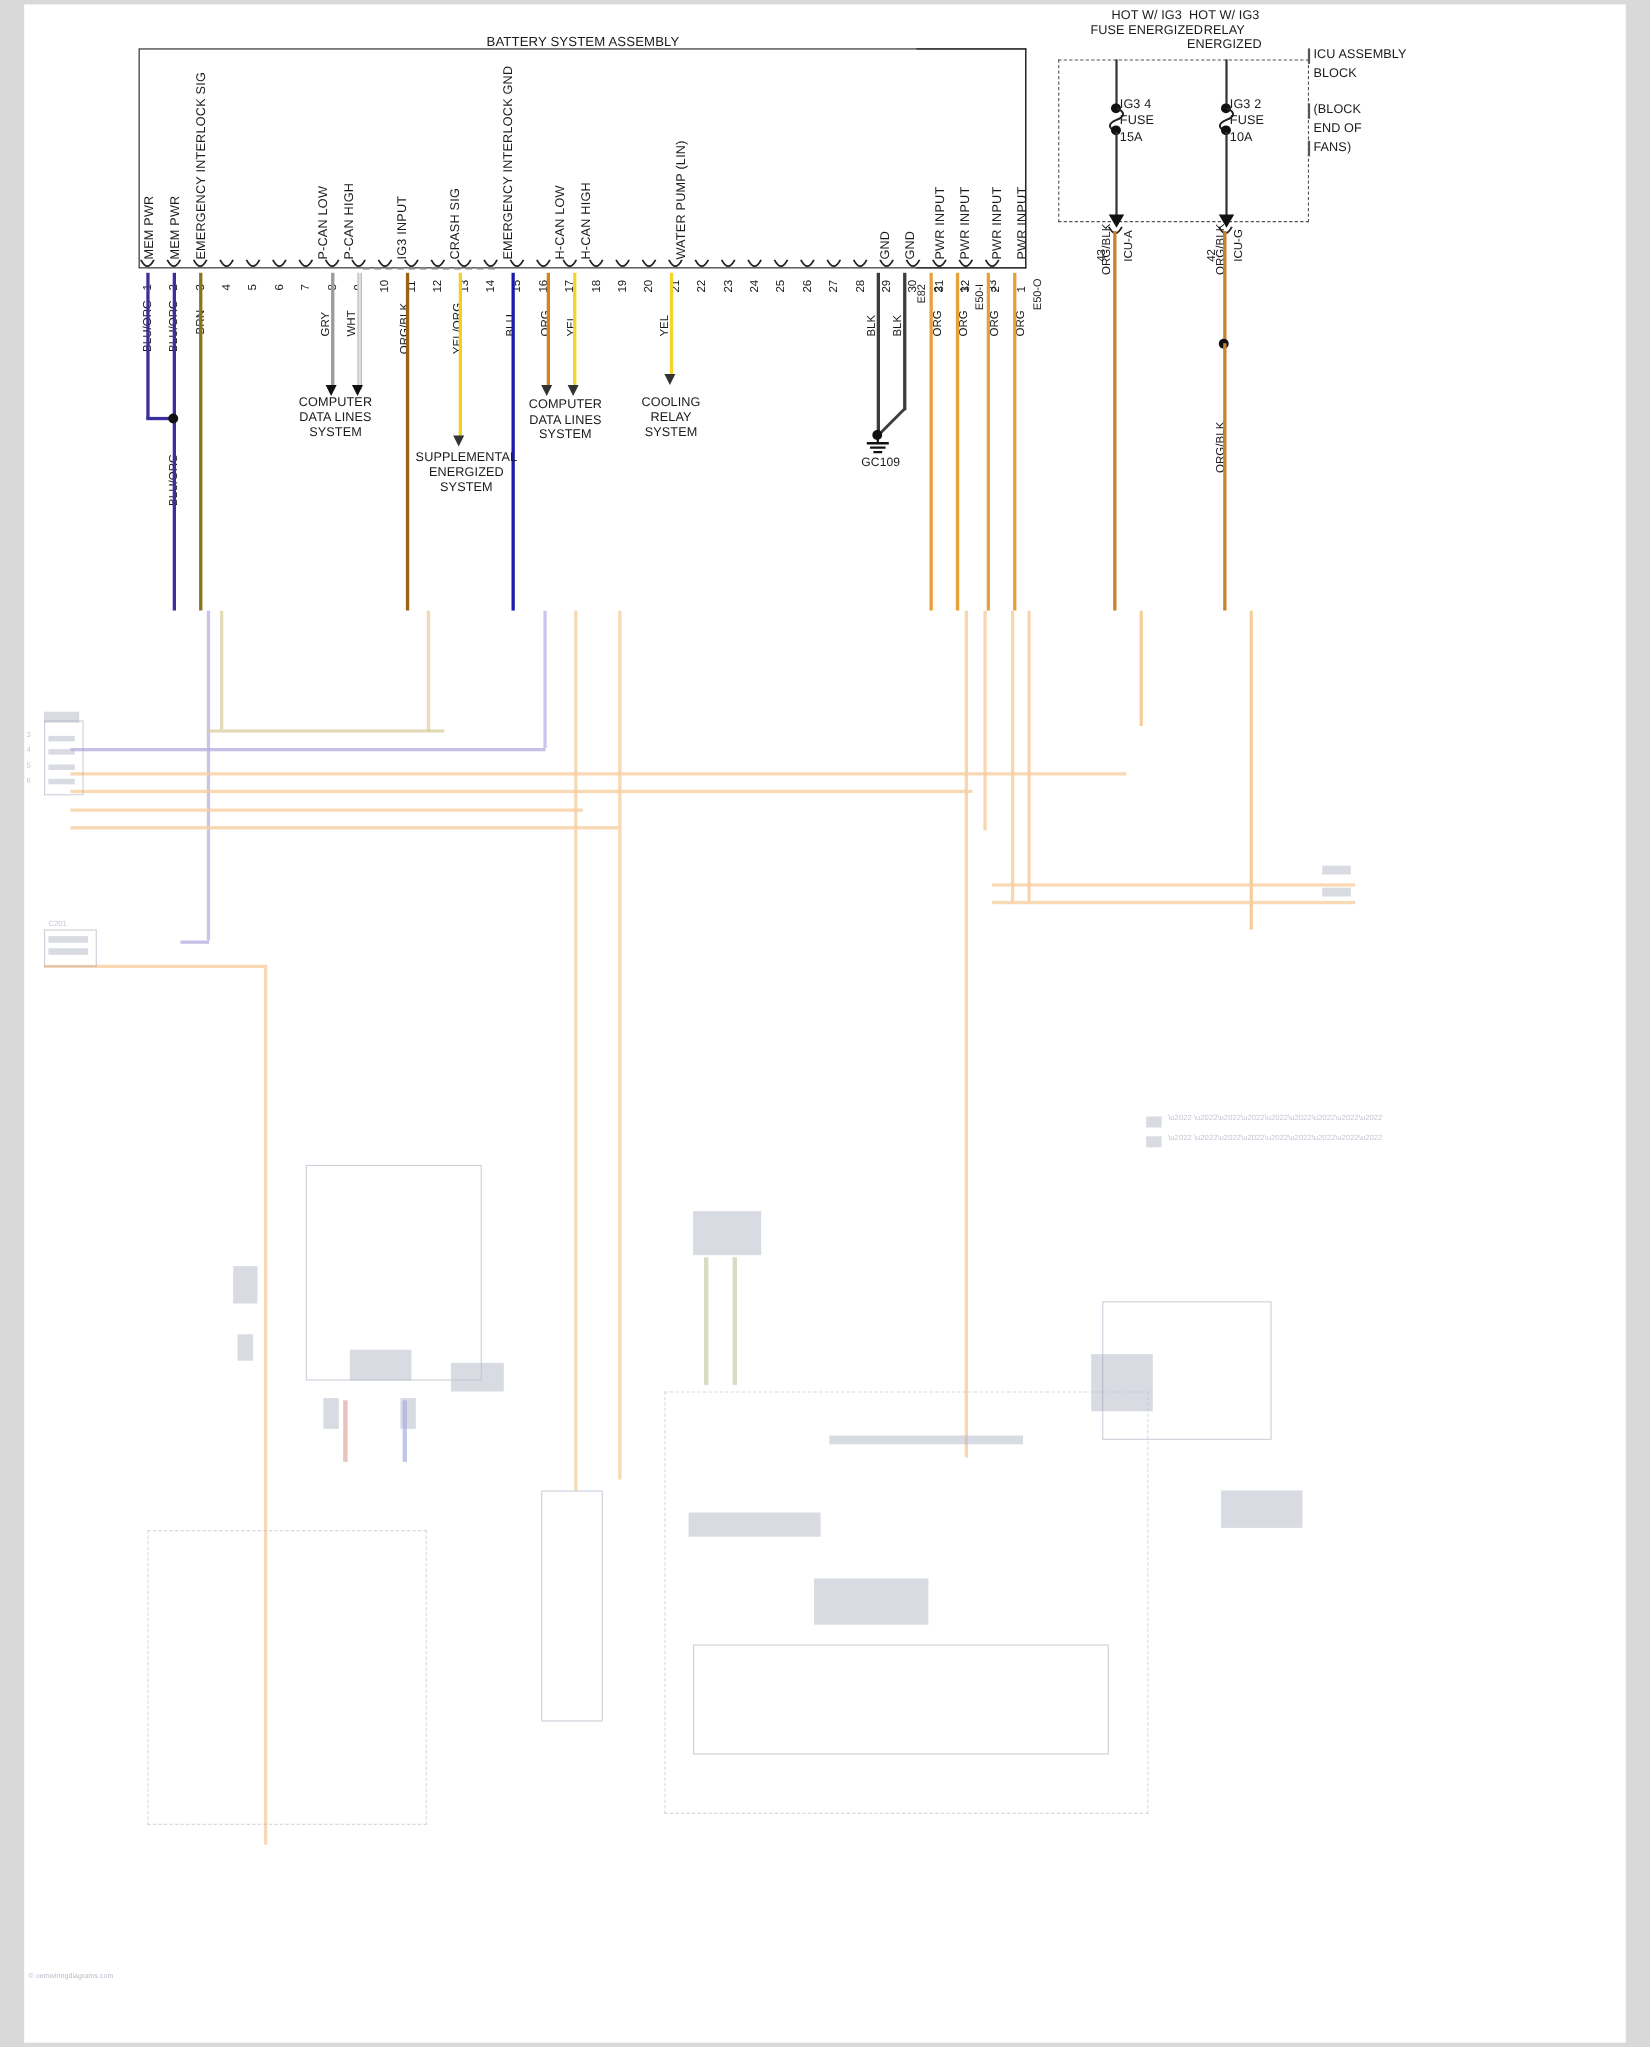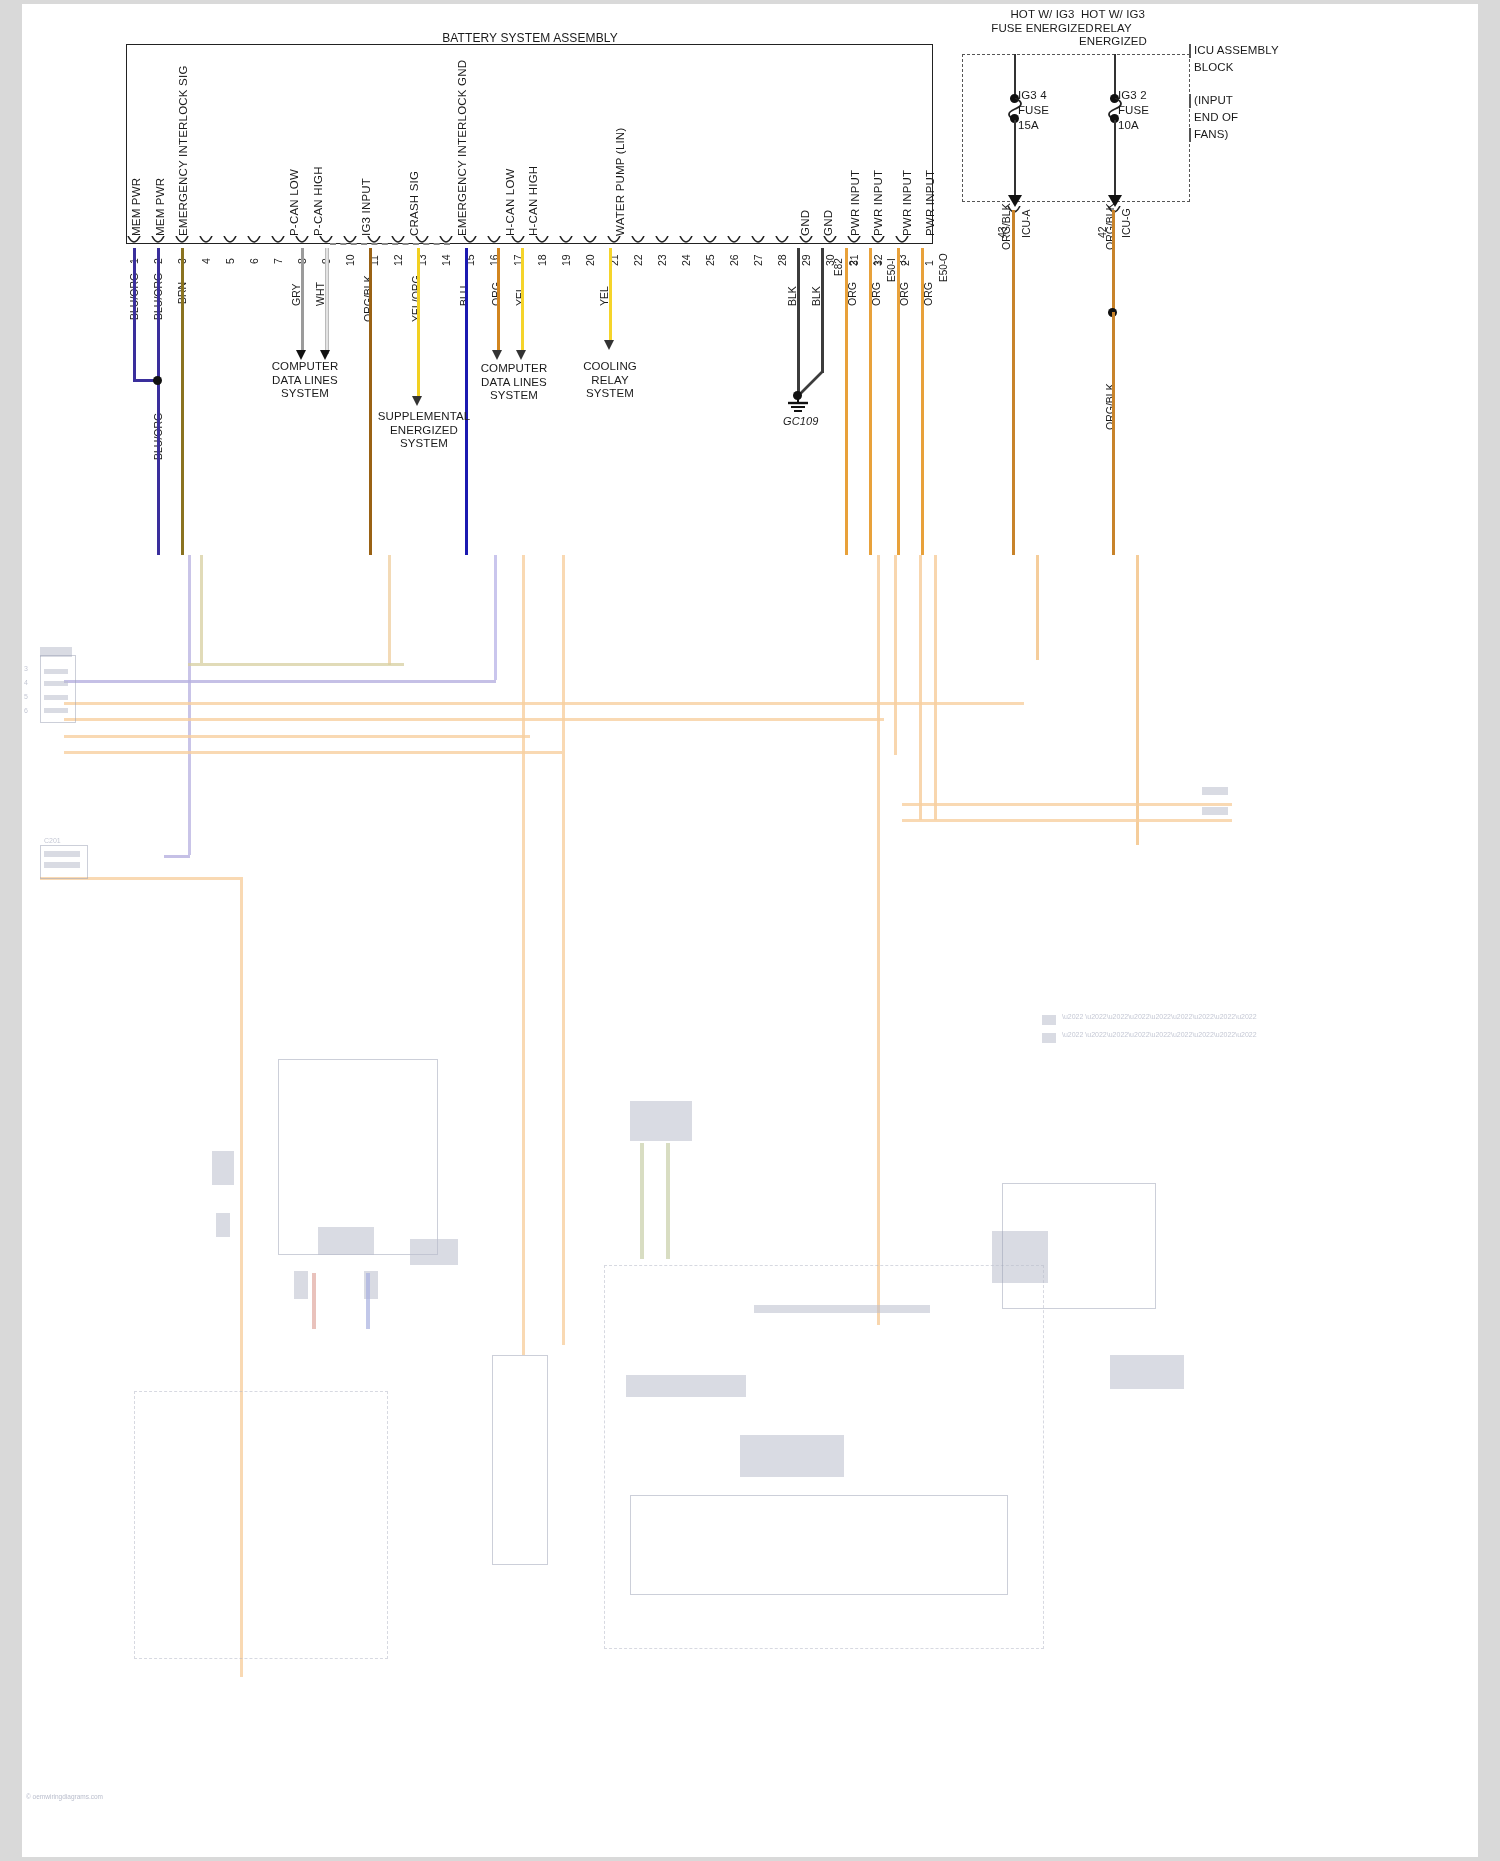--- a/index.html
+++ b/index.html
@@ -324,21 +324,21 @@
     <svg class="abs" style="left:794px;top:370px;" width="34" height="32" data-name="ground-join-path">
       <path d="M28,2 L6,24" stroke="#3c3c3c" stroke-width="2.6" fill="none"></path>
     </svg>
     <div class="dot" style="left:793px;top:391px;" data-name="ground-splice-dot"></div>
     <svg class="abs" style="left:785px;top:398px;" width="26" height="16" data-name="chassis-ground-symbol">
       <line x1="13" y1="0" x2="13" y2="5" stroke="#111" stroke-width="2"></line>
       <line x1="3" y1="5" x2="23" y2="5" stroke="#111" stroke-width="2.4"></line>
       <line x1="6" y1="9" x2="20" y2="9" stroke="#111" stroke-width="2"></line>
       <line x1="9" y1="13" x2="17" y2="13" stroke="#111" stroke-width="2"></line>
     </svg>
-    <div class="t" style="left:783px;top:415px;font-size:11px;font-style:italic;" data-name="ground-id-label">GC109</div>
+    <div class="t" style="left:783px;top:415px;font-size:11px;" data-name="ground-id-label">GC109</div>
 
     <div class="wire" style="left:845px;top:248px;height:307px;background:#e8a13a;" data-name="wire-pwr-1"></div>
     <div class="wire" style="left:869px;top:248px;height:307px;background:#e8a13a;" data-name="wire-pwr-2"></div>
     <div class="wire" style="left:897px;top:248px;height:307px;background:#e8a13a;" data-name="wire-pwr-3"></div>
     <div class="wire" style="left:921px;top:248px;height:307px;background:#e8a13a;" data-name="wire-pwr-4"></div>
 
     <div class="t c" style="left:245px;top:360px;width:120px;" data-name="dest-computer-data-1"><span data-name="dest-line-1">COMPUTER</span><br><span data-name="dest-line-2">DATA LINES</span><br><span data-name="dest-line-3">SYSTEM</span></div>
 
     <div class="t c" style="left:362px;top:410px;width:124px;" data-name="dest-supplemental-restraints"><span data-name="dest2-line-1">SUPPLEMENTAL</span><br><span data-name="dest2-line-2">ENERGIZED</span><br><span data-name="dest2-line-3">SYSTEM</span></div>
 
@@ -383,21 +383,21 @@
       <path d="M2,0 q6,12 12,0" stroke="#222" stroke-width="1.6" fill="none"></path>
     </svg>
     <div class="pinnum" style="left:1096px;top:238px;" data-name="fuse2-pin-num">42</div>
     <div class="pinnum" style="left:1120px;top:238px;" data-name="fuse2-cavity-code">ICU-G</div>
     <div class="wire" style="left:1112px;top:210px;height:100px;background:#c8832a;" data-name="wire-icu-g-upper"></div>
     <div class="dot" style="left:1108px;top:308px;" data-name="icu-g-splice-dot"></div>
     <div class="wire" style="left:1112px;top:312px;height:243px;background:#c8832a;" data-name="wire-icu-g-lower"></div>
 
     <div class="t" style="left:1194px;top:44px;" data-name="icu-name-line-1">ICU ASSEMBLY</div>
     <div class="t" style="left:1194px;top:61px;" data-name="icu-name-line-2">BLOCK</div>
-    <div class="t" style="left:1194px;top:94px;" data-name="icu-note-line-1">(INPUT</div>
+    <div class="t" style="left:1194px;top:94px;" data-name="icu-note-line-1">(BLOCK</div>
     <div class="t" style="left:1194px;top:111px;" data-name="icu-note-line-2">END OF</div>
     <div class="t" style="left:1194px;top:128px;" data-name="icu-note-line-3">FANS)</div>
 
     <div class="vline" style="left:1189px;top:44px;height:14px;background:#555;" data-name="icu-label-tick-1"></div>
     <div class="vline" style="left:1189px;top:94px;height:14px;background:#555;" data-name="icu-label-tick-2"></div>
     <div class="vline" style="left:1189px;top:128px;height:14px;background:#555;" data-name="icu-label-tick-3"></div>
 
   </div>
 
   <div id="gutterL" data-name="page-gutter-left"></div>

